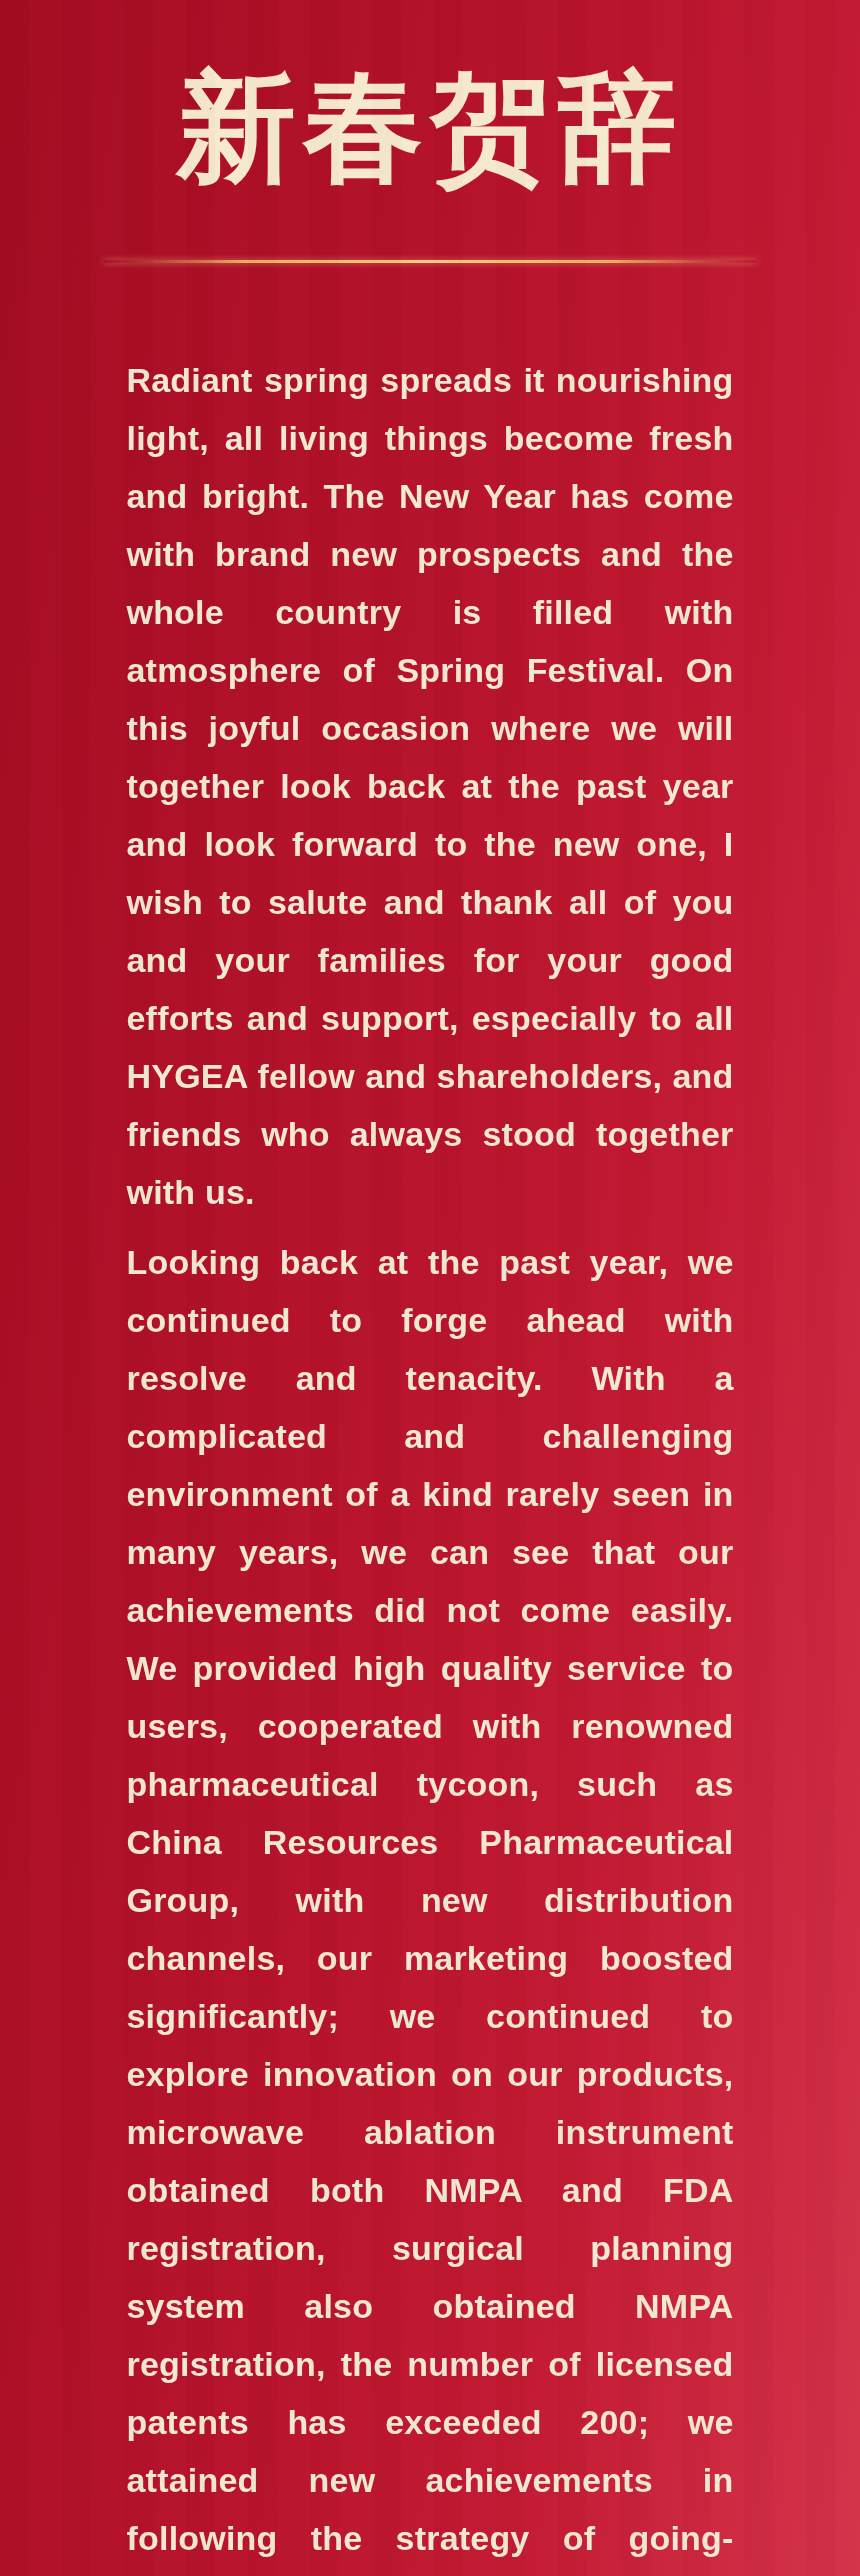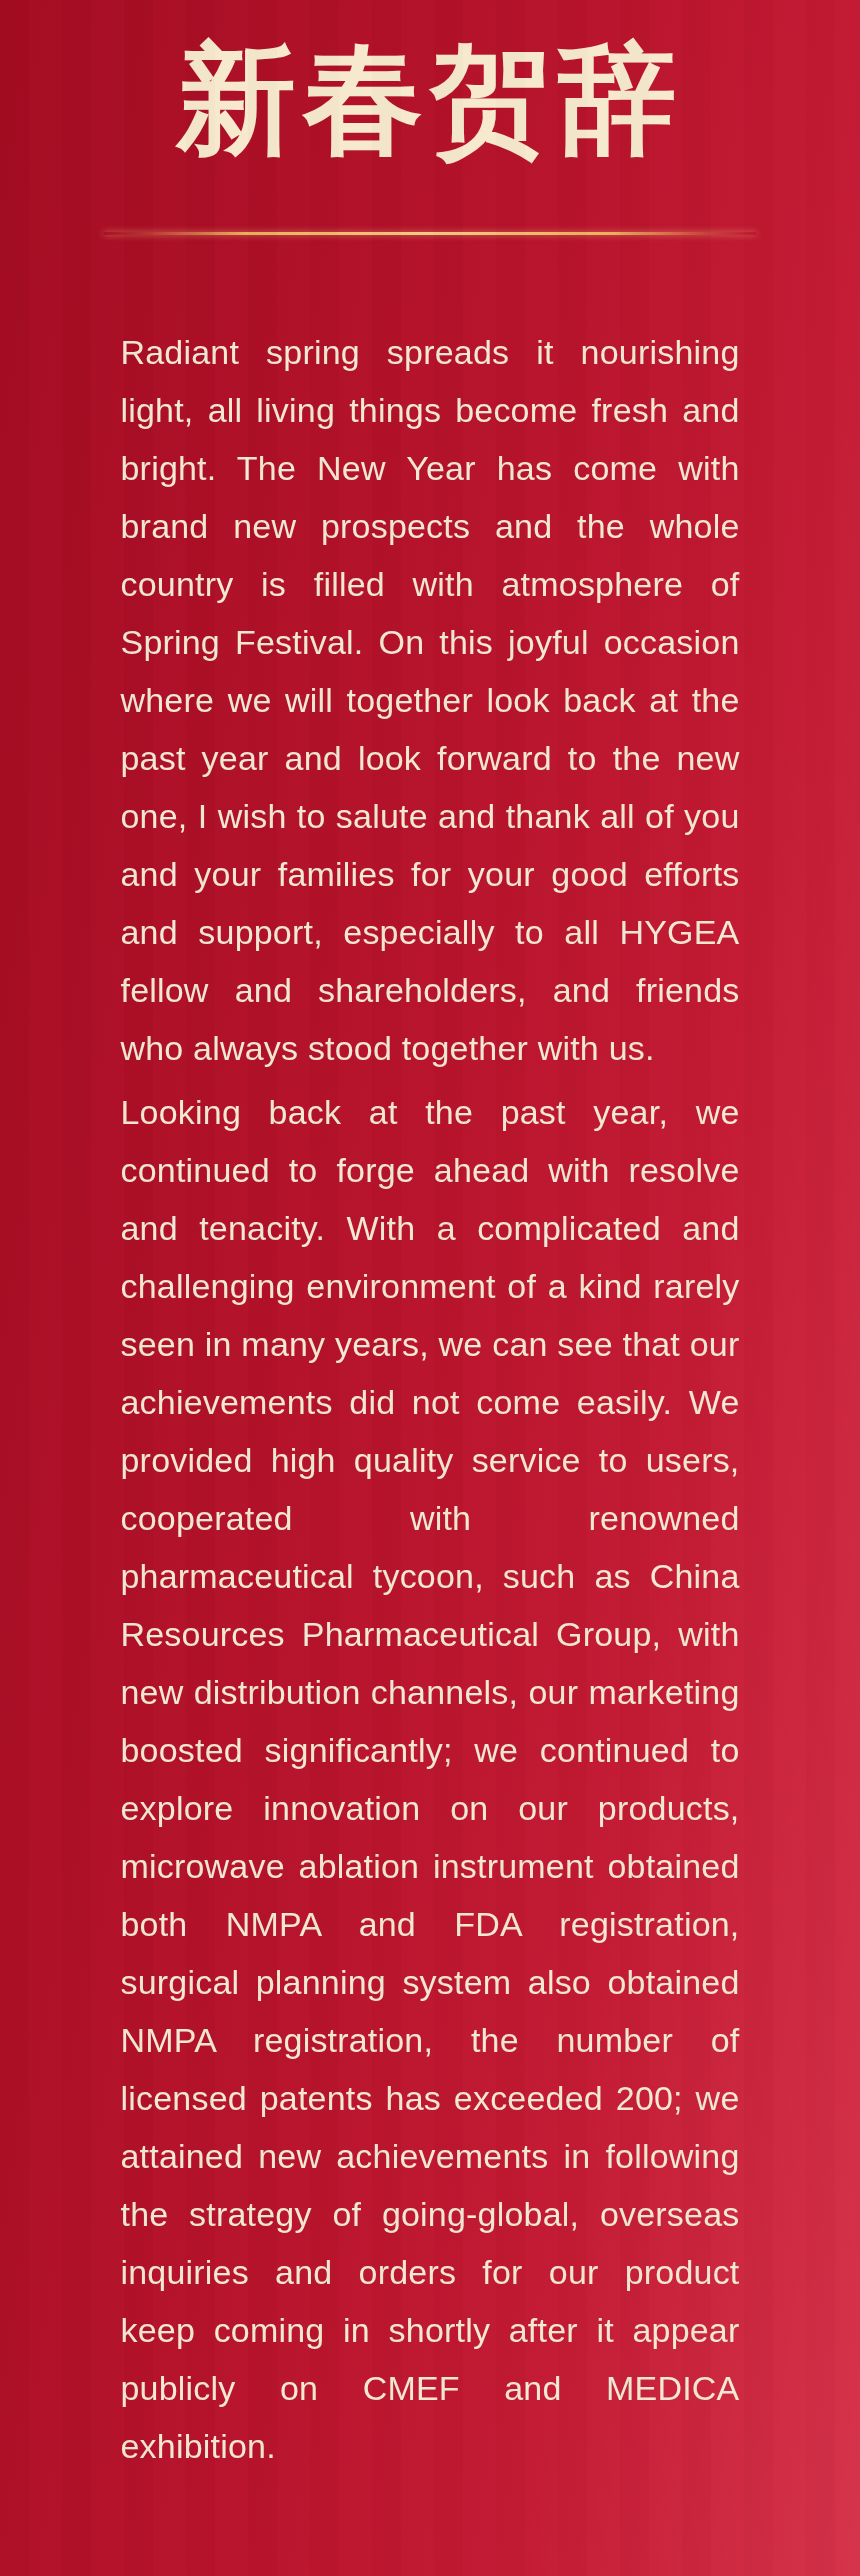--- a/index.html
+++ b/index.html
@@ -30,21 +30,21 @@
       rgba(255,255,255,0.015) 29px, rgba(255,255,255,0.015) 62px);
     mix-blend-mode: normal;
     opacity: .5;
   }
   .card {
     position: relative;
     width: 100%;
     height: 100%;
   }
   .header {
-    padding-top: 34px;
+    padding-top: 62px;
     text-align: center;
   }
   .title {
     margin: 0;
     font-family: "DejaVu Serif", "Liberation Serif", serif;
     font-weight: 700;
     font-size: 120px;
     line-height: 129px;
     letter-spacing: 6.9px;
     color: var(--title-text, #f7e9cd);
@@ -67,21 +67,22 @@
   .content {
     width: 631px;
     margin: 88px auto 0 auto;
     color: var(--body-text, #f2e9d5);
     font-size: 34px;
     line-height: 58px;
     text-align: justify;
     letter-spacing: 0.2px;
   }
   .content p {
-    margin: 6px;
+    margin: 12px;
+    font-weight: bold;
   }
 </style>
 </head>
 <body>
 
 <div class="card">
   <div class="banding"></div>
 
   <div class="header">
     <h1 class="title">新春贺辞</h1>

